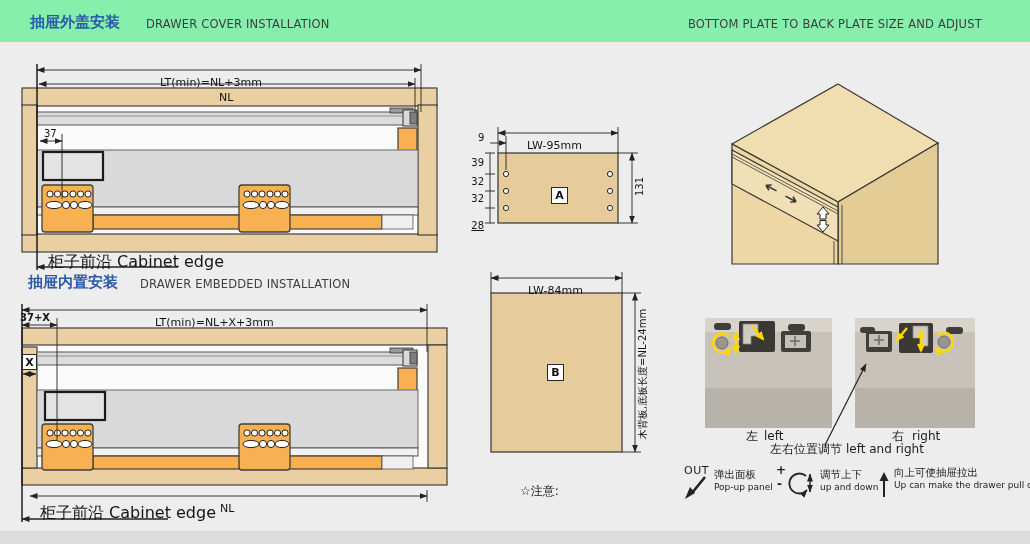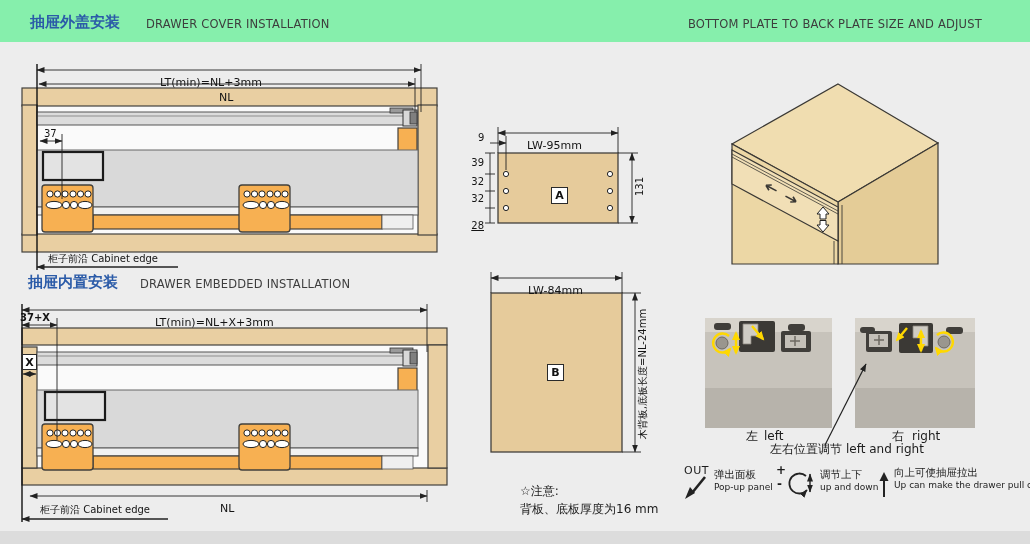--- a/index.html
+++ b/index.html
@@ -6,21 +6,21 @@
   body { background:#ffffff; font-family:"DejaVu Sans", sans-serif; }
   .page { position:relative; width:1030px; height:544px; overflow:hidden; background:#86efac; }
   .content-bg { position:absolute; left:0; top:42px; width:1030px; height:490px; background:#ededed; }
   .footer-band { position:absolute; left:0; top:531px; width:1030px; height:13px; background:#dcdcdc; }
   svg.art { position:absolute; left:0; top:0; }
   .lbl { position:absolute; white-space:nowrap; color:#1c1c1c; font-family:"DejaVu Sans", sans-serif; }
   .title-zh { font-size:15px; font-weight:bold; color:#2b5ba8; }
   .title-en { font-size:12.5px; color:#3d3d3d; letter-spacing:0.2px; transform:scaleX(0.92); transform-origin:left center; }
   .dim { font-size:11px; color:#141414;margin-top:20px; }
   .dim-sm { font-size:10px; color:#141414; }
-  .edge-lbl { font-size:10px; color:#141414; }
+  .edge-lbl { font-size:16px; color:#141414; }
   .rot-ccw { transform:rotate(-90deg); transform-origin:center center; text-align:center; }
   .letter-box { position:absolute; background:#ffffff; border:1.3px solid #2a2a2a; display:flex; align-items:center; justify-content:center; font-size:11px; font-weight:bold; color:#111; }
   .note-line { font-size:12px; color:#1c1c1c; }
   .photo-lbl { font-size:12px; color:#1c1c1c; }
   .legend-tag { font-size:11px; color:#1c1c1c; letter-spacing:0.5px; }
   .legend-zh { font-size:10.5px; color:#1c1c1c; }
   .legend-en { font-size:9px; color:#1c1c1c; }
   .legend-pm { font-size:12px; font-weight:bold; color:#1c1c1c; }
 </style>
 </head>
@@ -282,21 +282,20 @@
   <div class="lbl dim-sm" style="left:470px; top:193px; width:14px; text-align:right;">32</div>
   <div class="lbl dim-sm" style="left:470px; top:220px; width:14px; text-align:right;text-decoration:underline;">28</div>
   <div class="lbl dim-sm rot-ccw" style="left:625px; top:181px; width:28px;">131</div>
   <div class="letter-box" style="left:551px; top:187px; width:17px; height:17px;">A</div>
 
   <div class="lbl dim" style="left:528px; top:264px;">LW-84mm</div>
   <div class="lbl dim-sm rot-ccw" style="left:563px; top:367px; width:160px;">木背板,底板长度=NL-24mm</div>
   <div class="letter-box" style="left:547px; top:364px; width:17px; height:17px;">B</div>
 
   <div class="lbl note-line" style="left:520px; top:483px;">☆注意:</div>
-  <div class="lbl note-line" style="left:520px; top:501px;">背板、底板厚度为16 mm</div>
 
   <div class="lbl photo-lbl" style="left:746px; top:428px;">左</div>
   <div class="lbl photo-lbl" style="left:764px; top:429px;">left</div>
   <div class="lbl photo-lbl" style="left:892px; top:428px;">右</div>
   <div class="lbl photo-lbl" style="left:912px; top:429px;">right</div>
   <div class="lbl photo-lbl" style="left:770px; top:441px;">左右位置调节</div>
   <div class="lbl photo-lbl" style="left:846px; top:442px;">left and right</div>
 
   <div class="lbl legend-tag" style="left:684px; top:464px;">OUT</div>
   <div class="lbl legend-zh" style="left:714px; top:468px;">弹出面板</div>

